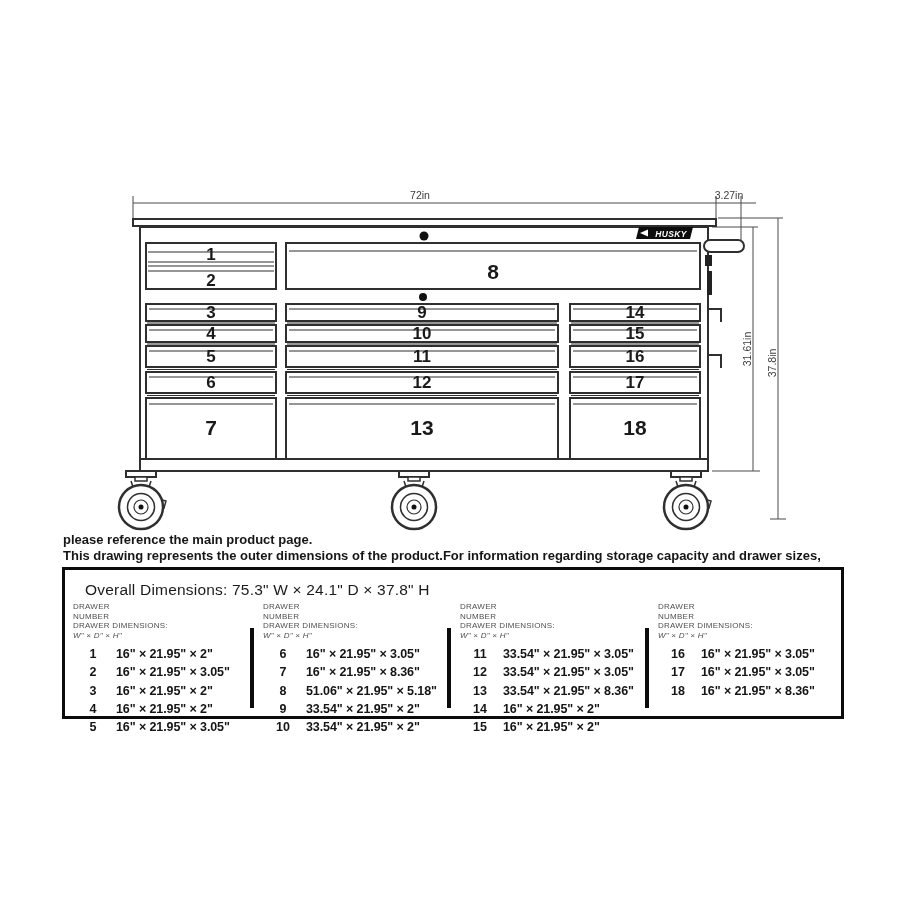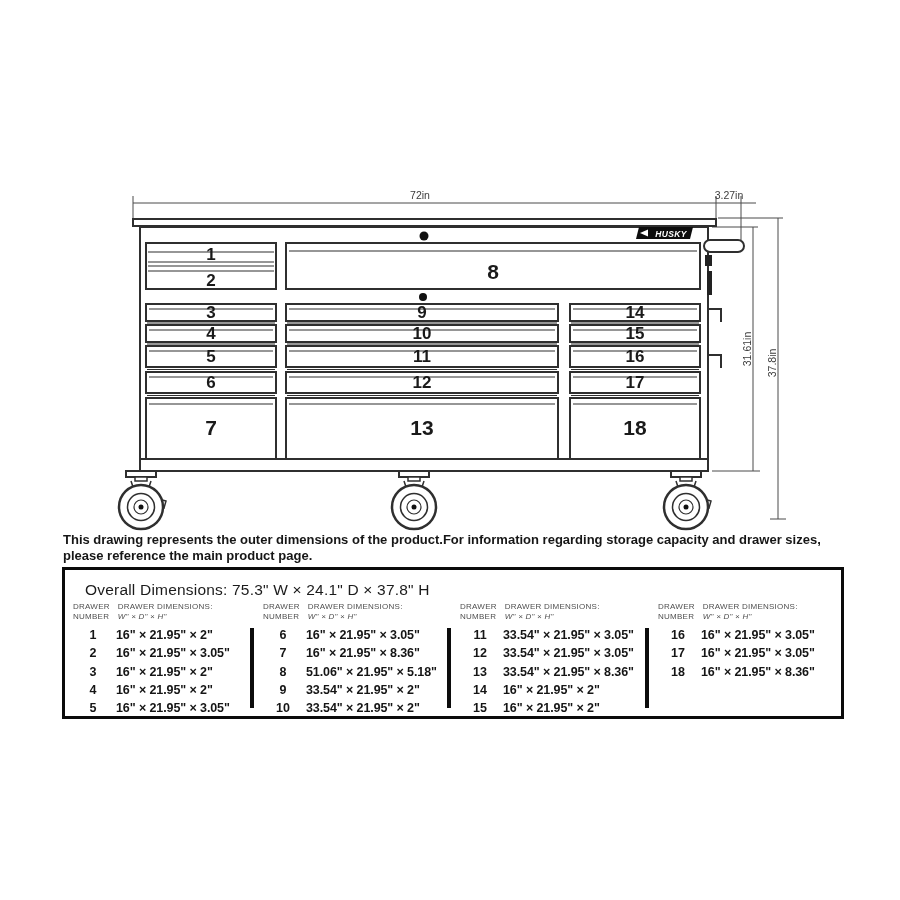--- a/index.html
+++ b/index.html
@@ -26,21 +26,21 @@
   .dim-table{
     position:absolute;left:62px;top:567px;width:782px;height:152px;
     border:3px solid #0b0b0b;background:#fff;box-sizing:border-box;
   }
   .overall{
     position:absolute;left:20px;top:11px;
     font-size:15.5px;font-weight:400;color:#1b1b1b;letter-spacing:.2px;
   }
   .vsep{position:absolute;top:58px;width:4px;height:80px;background:#0c0c0c;}
   .tgroup{position:absolute;top:32px;}
-  .thead{display:flex;gap:8px;}
+  .thead{display:flex;gap:0;flex-direction:column;}
   .th{font-size:8px;line-height:9.5px;letter-spacing:.25px;color:#4f4f4f;font-weight:400;white-space:nowrap;}
   .thitalic{font-style:italic;}
   .trows{margin-top:5px;}
   .trow{height:18.3px;display:flex;align-items:center;}
   .tnum{width:40px;text-align:center;font-size:12.5px;font-weight:700;color:#151515;}
   .tdim{font-size:12.5px;font-weight:700;color:#151515;letter-spacing:-.1px;white-space:nowrap;margin-left:3px;}
 </style>
 </head>
 <body>
 
@@ -162,22 +162,22 @@
       <path class="ln" d="M676 481 L681 496 M696 481 L691 496" stroke-width="1.5"></path>
       <path class="ln fillw" d="M693 496 L711 501 L709 508 L695 503 Z" stroke-width="1.5"></path>
       <circle class="ln fillw" cx="686" cy="507" r="22" stroke-width="2.5"></circle>
       <circle class="ln" cx="686" cy="507" r="13.5" stroke-width="1.5"></circle>
       <circle class="ln" cx="686" cy="507" r="7" stroke-width="1.2"></circle>
       <circle cx="686" cy="507" r="2.5" fill="#111"></circle>
     </g>
   </svg>
 
   <div class="note">
+    <div>please reference the main product page.</div>
     <div>This drawing represents the outer dimensions of the product.For information regarding storage capacity and drawer sizes,</div>
-    <div>please reference the main product page.</div>
   </div>
 
   <div class="dim-table">
     <div class="overall">Overall Dimensions: 75.3" W × 24.1" D × 37.8" H</div>
 
     <div class="vsep" style="left:185px"></div>
     <div class="vsep" style="left:382px"></div>
     <div class="vsep" style="left:580px"></div>
 
     <div class="tgroup" style="left:8px">

